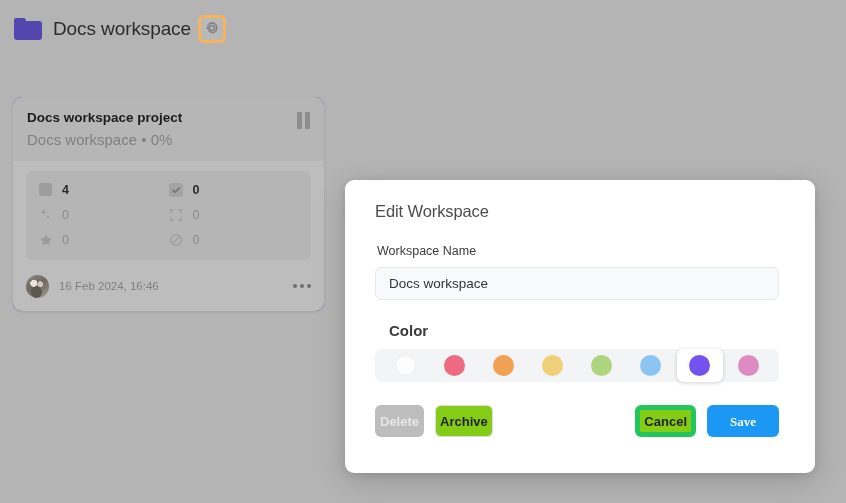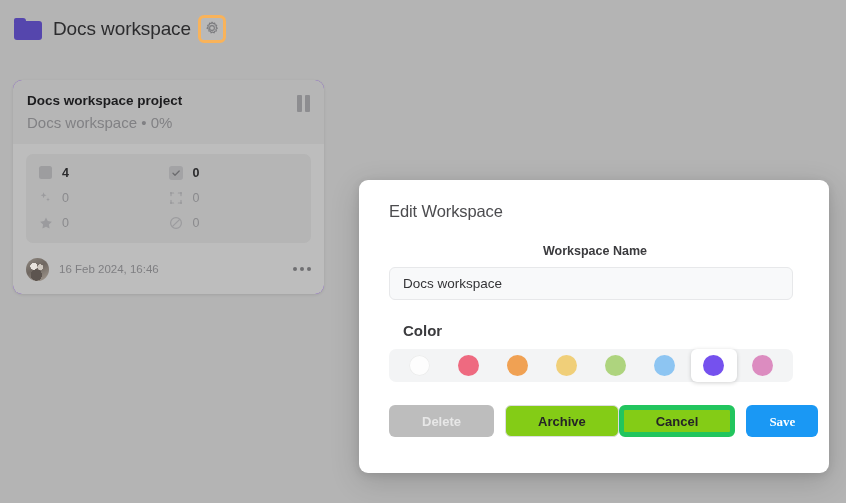--- a/index.html
+++ b/index.html
@@ -74,21 +74,21 @@
     align-items: center;
     justify-content: center;
     cursor: pointer;
   }
   .gear-btn svg { display: block; }
 
   
   .project-card {
     position: absolute;
     left: 13px;
-    top: 80px;
+    top: 97px;
     width: 311px;
     border-radius: 9px;
     overflow: hidden;
     background: #6d28d9;
     box-shadow: 0 1px 3px rgba(0,0,0,0.10);
   }
 
   .card-head {
     background: #b6b6b6;
     padding: 13px 14px 12px 14px;
@@ -198,43 +198,42 @@
   }
   .dots i {
     width: 4px; height: 4px; border-radius: 50%;
     background: #6f6f72;
     display: block;
   }
 
   
   .modal {
     position: absolute;
-    left: 359px;
+    left: 345px;
     top: 180px;
     width: 470px;
     height: 293px;
     background: #ffffff;
     border-radius: 9px;
     box-shadow: 0 8px 30px rgba(0,0,0,0.16), 0 2px 8px rgba(0,0,0,0.10);
     padding: 22px 30px 0 30px;
   }
 
   .modal-title {
     font-size: 16.5px;
     color: #4c4c4f;
     letter-spacing: -0.1px;
   }
 
   .field-label {
     font-size: 12.5px;
-    font-weight: bold;
+    font-weight: normal;
     color: #3b3b3e;
     margin-top: 23px;
     margin-left: 2px;
-    text-align: center;
   }
 
   .name-input {
     display: block;
     width: 404px;
     height: 33px;
     margin-top: 9px;
     margin-left: 0;
     background: #f8f9fa;
     border: 1px solid #e7e8ea;
@@ -294,21 +293,21 @@
     align-items: center;
     margin-top: 23px;
     width: 404px;
   }
   .btn {
     font-family: "Liberation Sans", sans-serif;
     font-size: 13px;
     font-weight: bold;
     border-radius: 6px;
     height: 32px;
-    padding: 0 32px;
+    padding: 0 4px;
     border: 1px solid transparent;
     cursor: pointer;
     line-height: 1;
   }
   .btn-delete {
     background: #bdbdbd;
     color: #e7e7e7;
     cursor: default;
   }
   .btn-outline {

